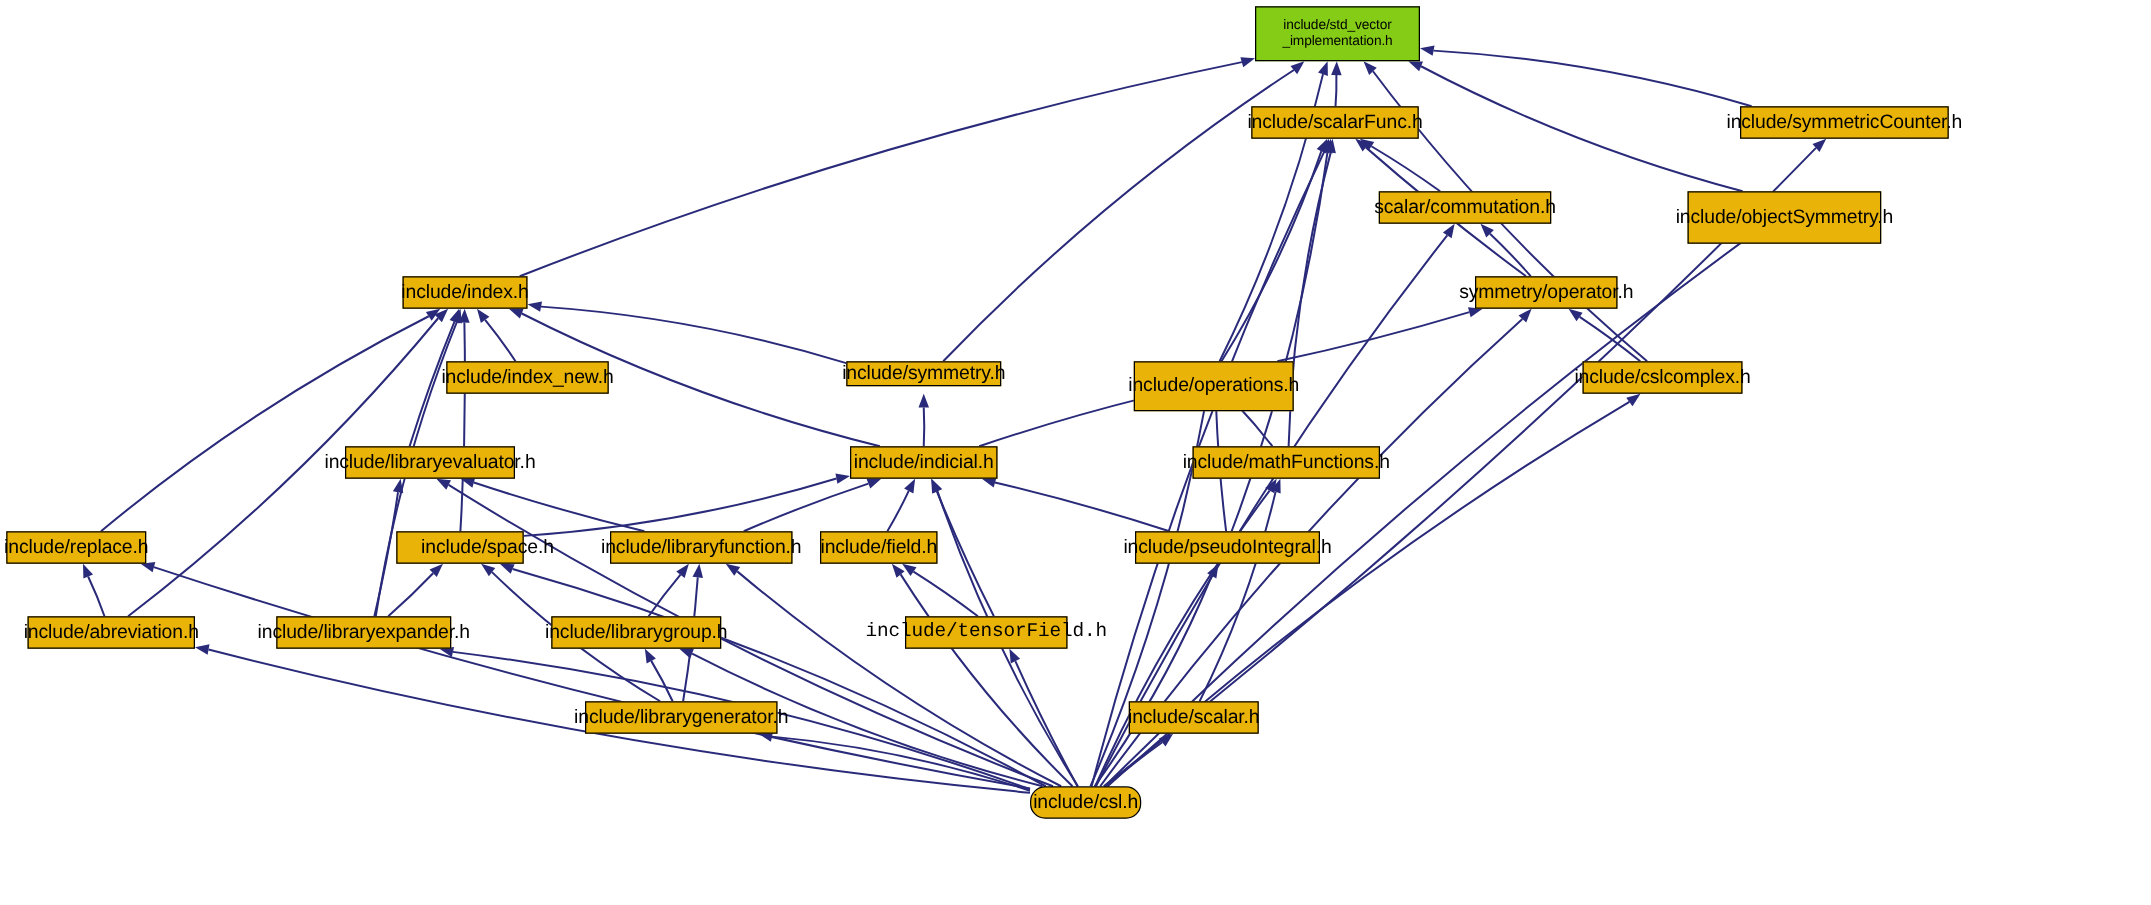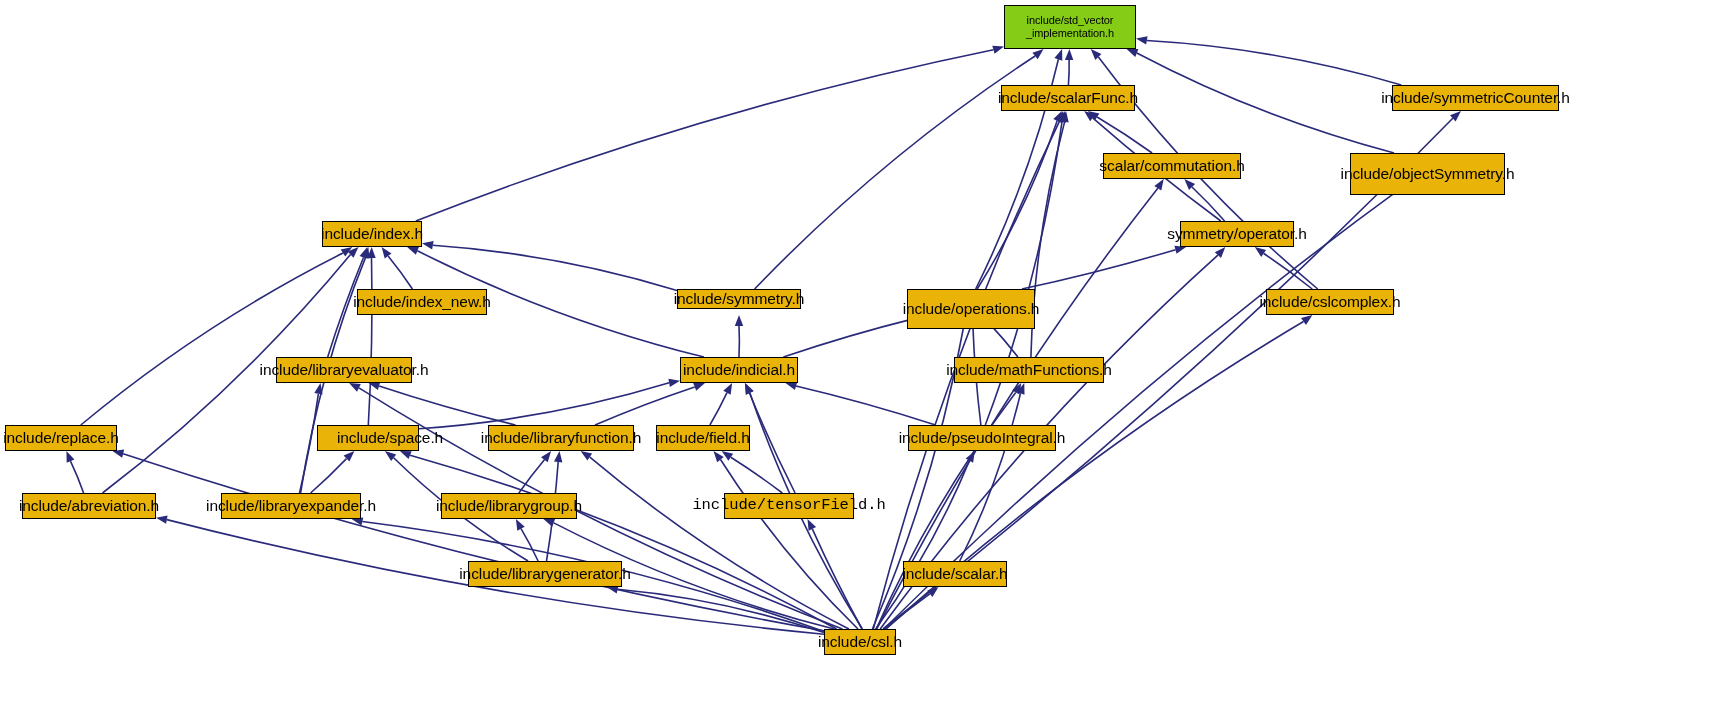--- a/index.html
+++ b/index.html
@@ -205,14 +205,14 @@
     <div class="node-box" style="left: 317px; top: 425px; width: 102px; height: 26px; padding-left: 44px;">include/space.h</div>
     <div class="node-box" style="left: 488px; top: 425px; width: 146px; height: 26px;">include/libraryfunction.h</div>
     <div class="node-box" style="left: 656px; top: 425px; width: 94px; height: 26px;">include/field.h</div>
     <div class="node-box" style="left: 908px; top: 425px; width: 148px; height: 26px;">include/pseudoIntegral.h</div>
     <div class="node-box" style="left: 22px; top: 493px; width: 134px; height: 26px;">include/abreviation.h</div>
     <div class="node-box" style="left: 221px; top: 493px; width: 140px; height: 26px;">include/libraryexpander.h</div>
     <div class="node-box" style="left: 441px; top: 493px; width: 136px; height: 26px;">include/librarygroup.h</div>
     <div class="node-box" style="left: 724px; top: 493px; width: 130px; height: 26px; font-family: Liberation Mono, monospace;">include/tensorField.h</div>
     <div class="node-box" style="left: 468px; top: 561px; width: 154px; height: 26px;">include/librarygenerator.h</div>
     <div class="node-box" style="left: 903px; top: 561px; width: 104px; height: 26px;">include/scalar.h</div>
-    <div class="node-box" style="left: 824px; top: 629px; width: 72px; height: 26px;">include/csl.h</div>
+    <div class="node-box" style="left: 824px; top: 629px; width: 89px; height: 26px; border-radius: 12px;">include/csl.h</div>
   </div>
 
 </body></html>

